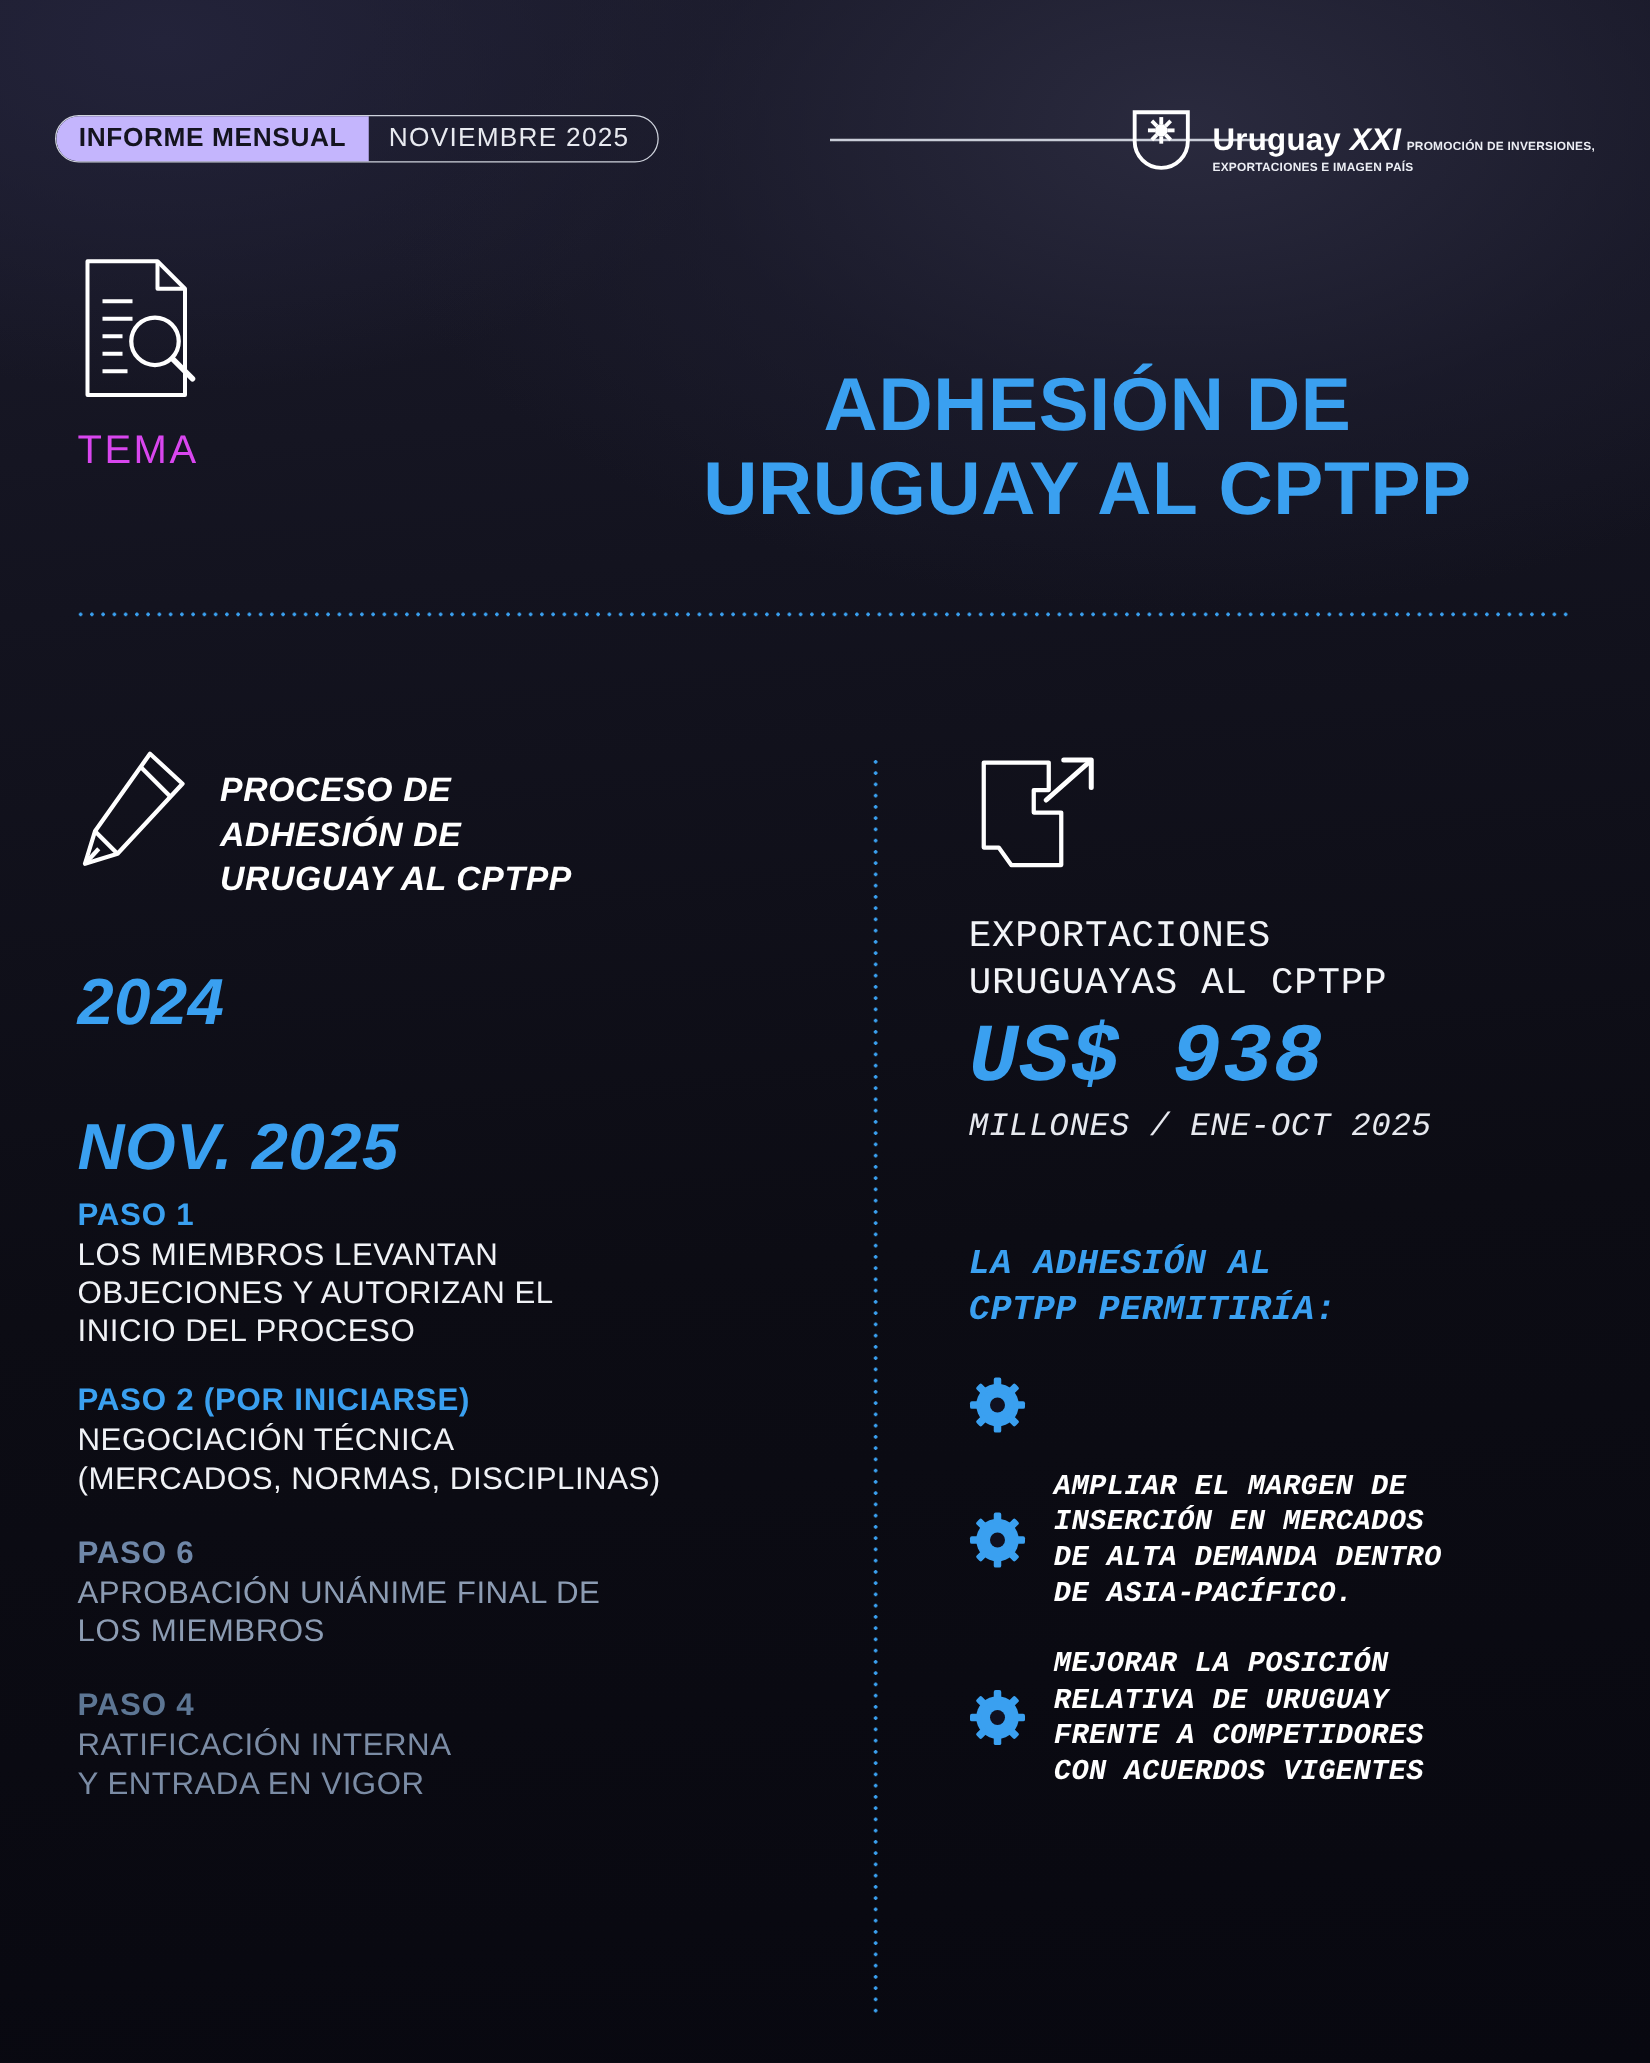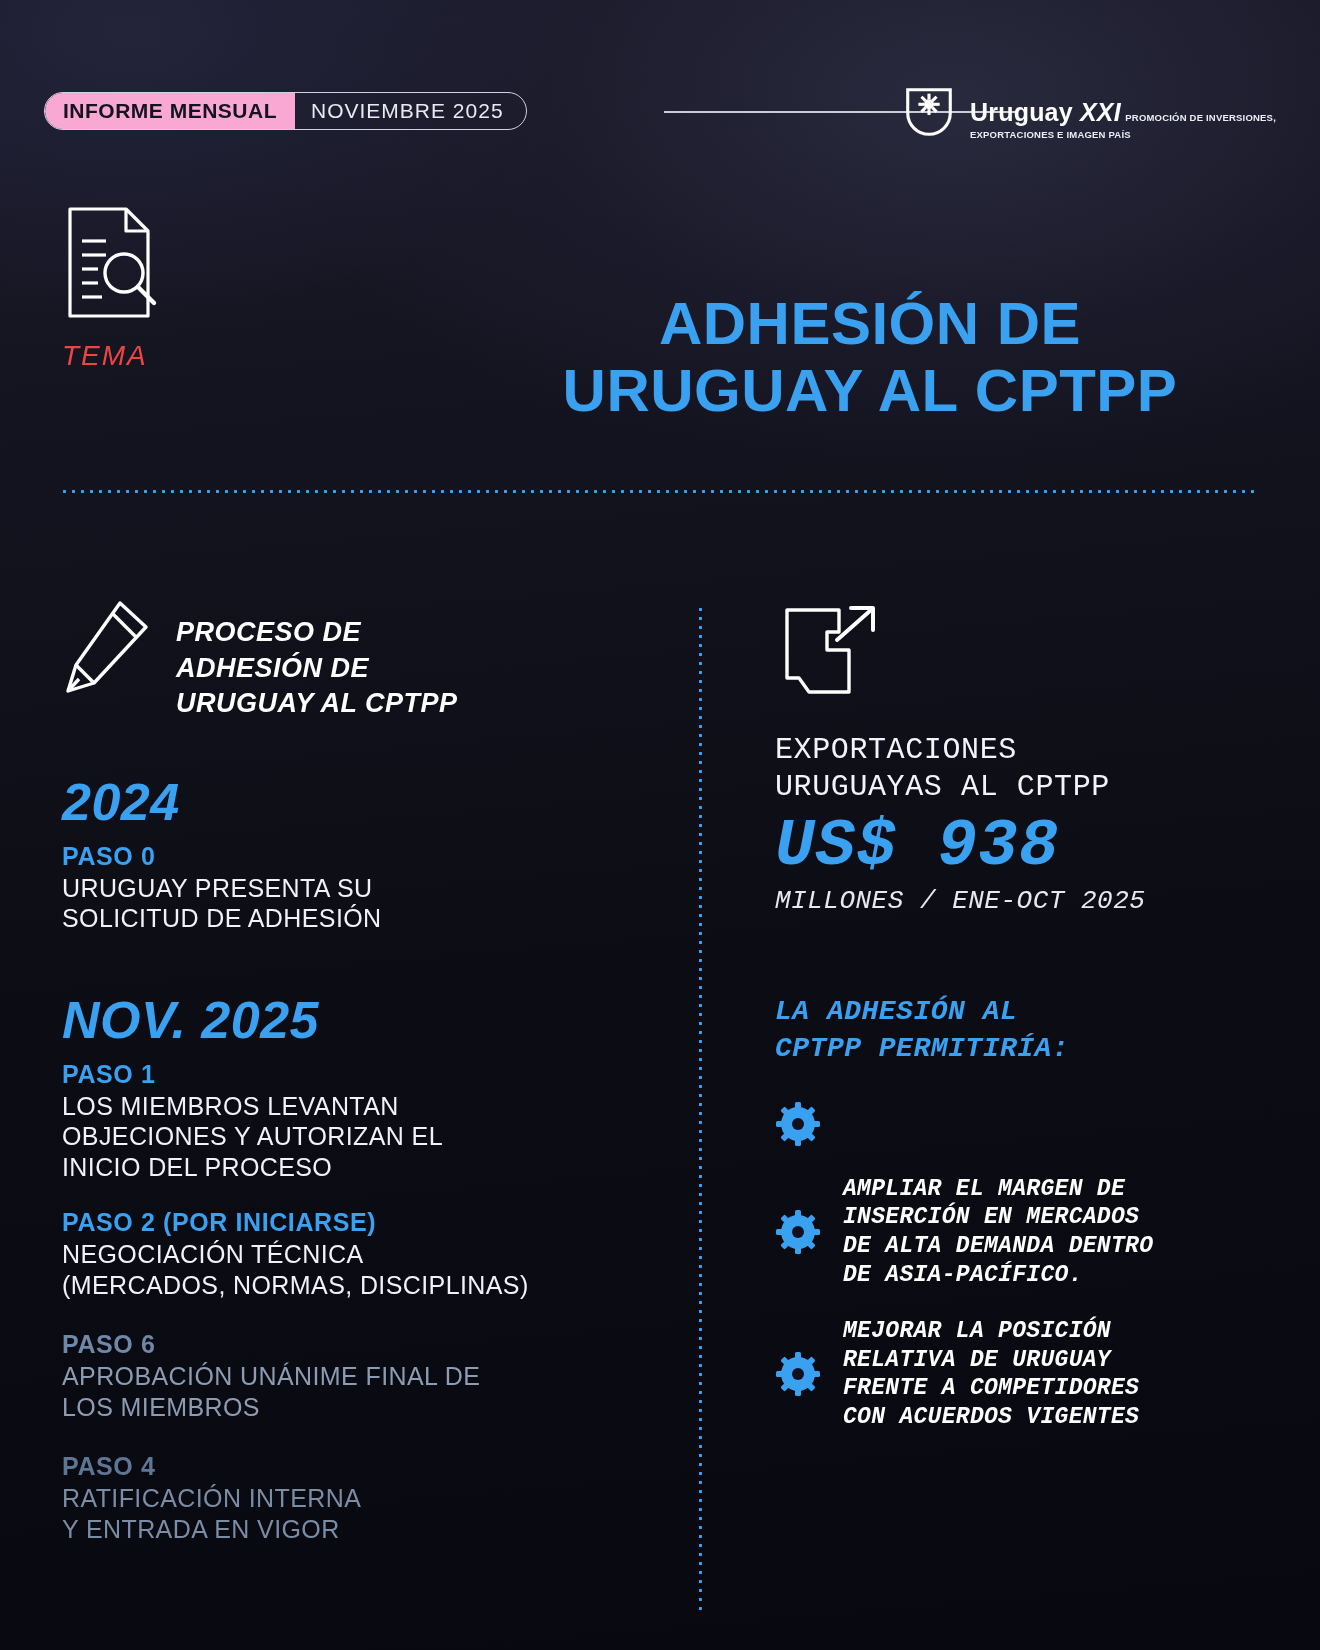--- a/index.html
+++ b/index.html
@@ -20,42 +20,42 @@
 
   
   .header { position:absolute; top:92px; left:44px; right:44px; height:42px; }
   .pill {
     display:inline-flex; align-items:center; height:38px;
     border:1.5px solid #cfd3dd; border-radius:19px;
     padding:0 0 0 0; overflow:hidden; background:transparent;
     position:absolute; left:0; top:0;
   }
   .pill-left {
-    background:#f9a8d4; color:#14141f; font-weight:bold; font-size:21px;
+    background:#c4b5fd; color:#14141f; font-weight:bold; font-size:21px;
     letter-spacing:0.5px; padding:0 18px; height:38px; display:flex; align-items:center;
     border-radius:19px 0 0 19px;
   }
   .pill-right {
     color:#e8eaf0; font-size:21px; letter-spacing:1px; padding:0 22px 0 16px;
     height:38px; display:flex; align-items:center;
   }
   .header-line {
     position:absolute; left:620px; right:260px; top:19px; height:1.5px; background:#c9cdd8;
   }
   .logo { position:absolute; right:0; top:-8px; display:flex; align-items:flex-end; gap:12px; }
   .logo-mark { width:58px; height:58px; }
   .logo-text { color:#fff; line-height:1.05; }
   .logo-text .l1 { font-size:25px; font-weight:bold; letter-spacing:0.2px; }
   .logo-text .l1 i { font-style:italic; }
   .logo-text .l2 { font-size:9.5px; font-weight:bold; letter-spacing:0.2px; margin-top:3px; color:#eceef4;}
 
   
   .tema-block { position:absolute; left:62px; top:205px; width:360px; }
   .tema-icon { width:100px; height:115px; }
-  .tema-label { color:#ef4444; font-size:28px; letter-spacing:2px; margin-top:16px;font-style:italic; }
+  .tema-label { color:#d946ef; font-size:32px; letter-spacing:2px; margin-top:16px; }
   .tema-title { color:#ffffff; font-size:45px; font-weight:bold; letter-spacing:1px; margin-top:2px; }
 
   .main-title {
     position:absolute; left:500px; top:290px; width:740px;
     color:#3aa0f0; font-size:60px; font-weight:bold; line-height:1.12;
     letter-spacing:0.5px; text-align:center;
   }
 
   .dotted-sep {
     position:absolute; left:60px; right:60px; top:490px; height:3px;
@@ -194,27 +194,20 @@
       </span>
       <div class="sec-head-text">
         <span>PROCESO DE</span><br>
         <span>ADHESIÓN DE</span><br>
         <span>URUGUAY AL CPTPP</span>
       </div>
     </div>
 
     <div class="year y1">2024</div>
 
-    <div class="step">
-      <div class="step-label">PASO 0</div>
-      <div class="step-text">
-        <span>URUGUAY PRESENTA SU</span><br>
-        <span>SOLICITUD DE ADHESIÓN</span>
-      </div>
-    </div>
 
     <div class="year y2">NOV. 2025</div>
 
     <div class="step">
       <div class="step-label">PASO 1</div>
       <div class="step-text">
         <span>LOS MIEMBROS LEVANTAN</span><br>
         <span>OBJECIONES Y AUTORIZAN EL</span><br>
         <span>INICIO DEL PROCESO</span>
       </div>

